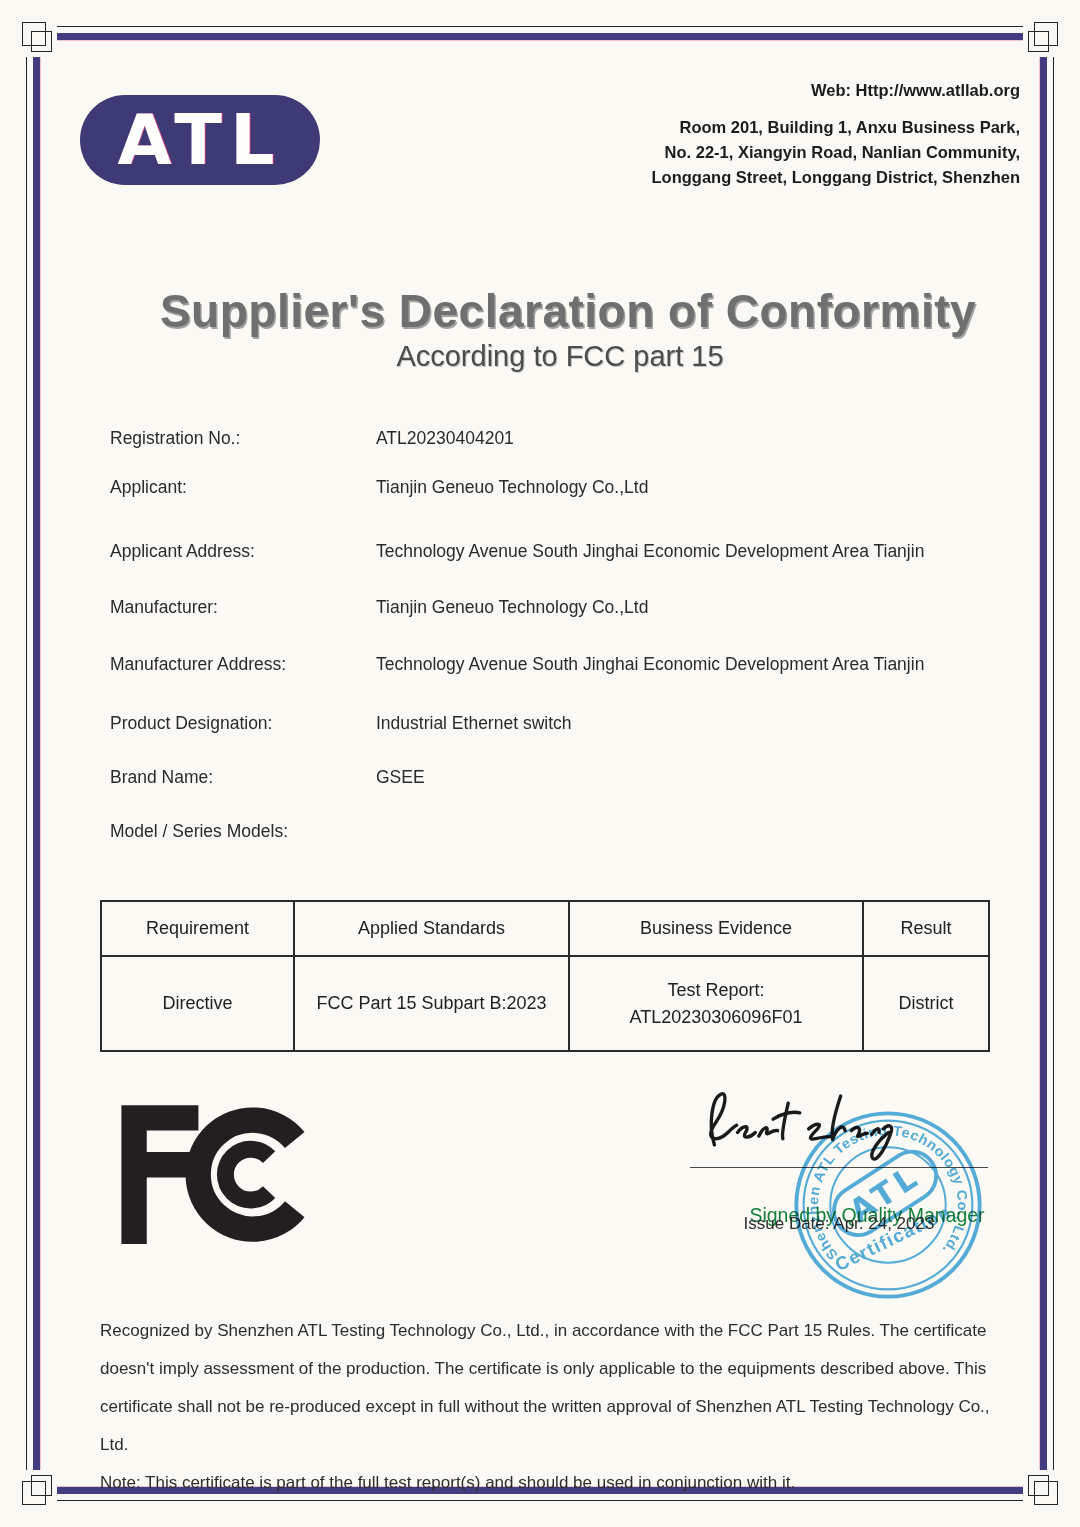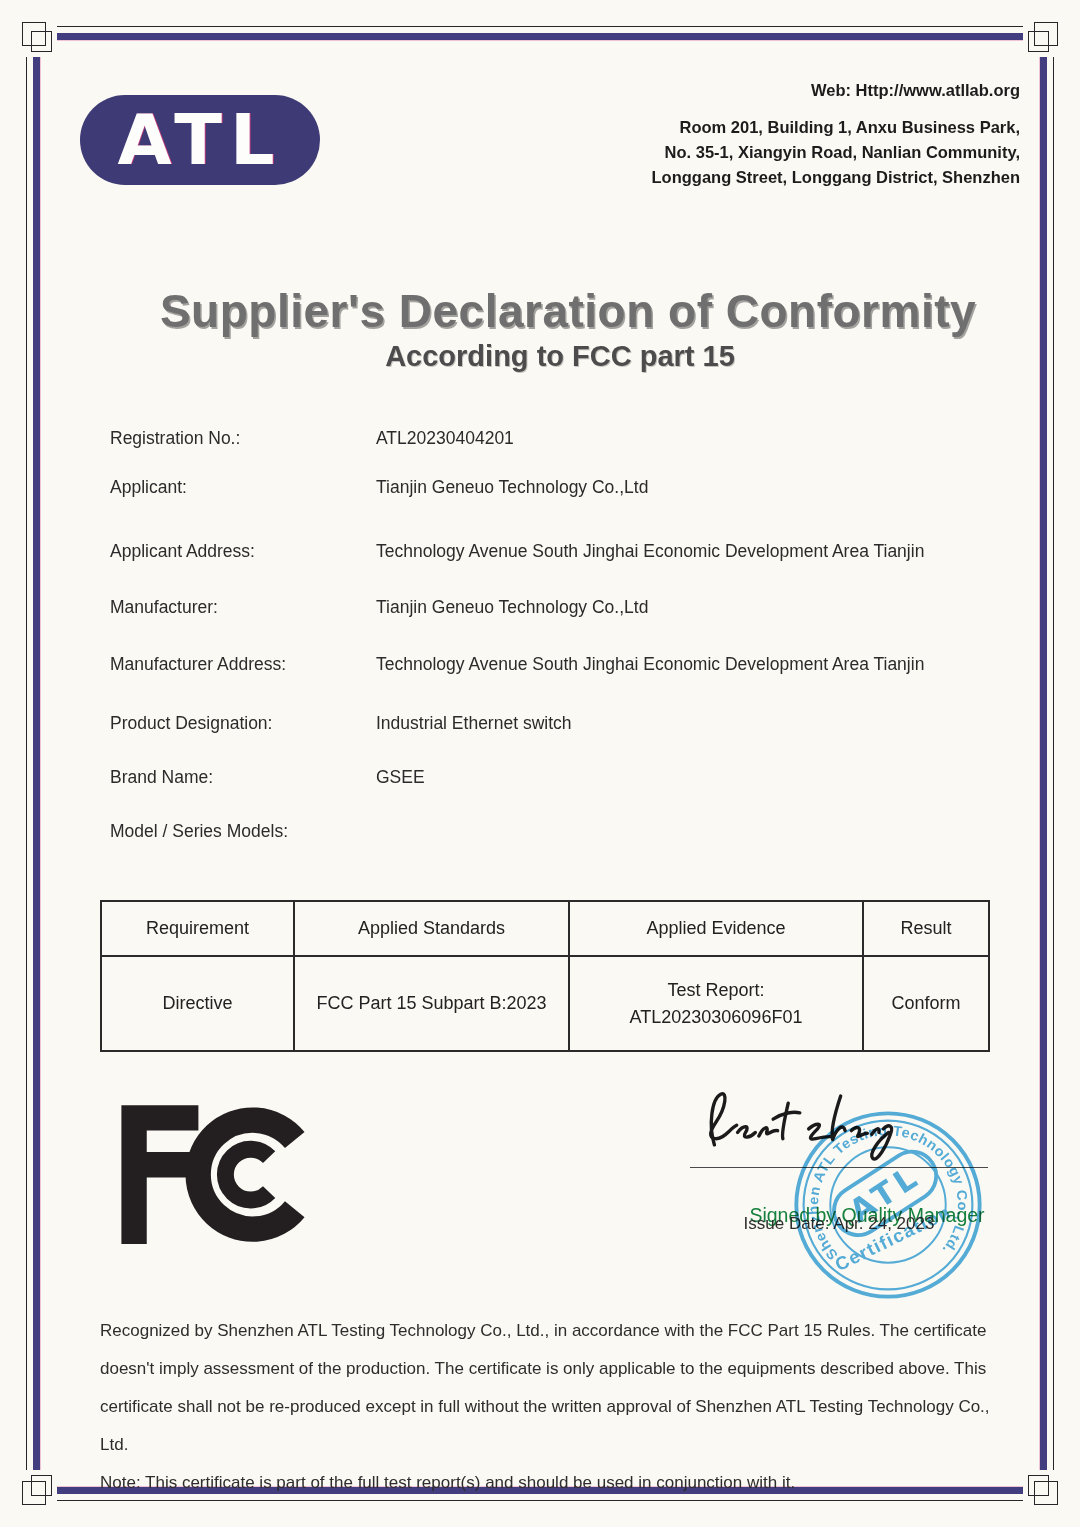--- a/index.html
+++ b/index.html
@@ -47,21 +47,21 @@
   .contact .gap{height:12px;}
   
   .title-main{
     position:absolute;left:40px;top:276px;width:1040px;text-align:center;
     font-size:46px;font-weight:bold;color:#6f6f6f;margin:8px;
     text-shadow:1.5px 1.5px 0 rgba(55,55,55,.45);
     letter-spacing:.5px;
   }
   .title-sub{
     position:absolute;left:40px;top:340px;width:1040px;text-align:center;
-    font-size:29px;font-weight:bold;color:#4c4c4c;margin:0;
+    font-size:29px;font-weight:normal;color:#4c4c4c;margin:0;
     text-shadow:1px 1px 0 rgba(70,70,70,.3);
   }
   
   .field{position:absolute;left:110px;width:880px;font-size:17.5px;color:#2b2b2b;}
   .field .fvalue{position:absolute;left:266px;top:0;width:614px;}
   
   table.conformity{
     position:absolute;left:100px;top:900px;width:888px;height:133px;
     border-collapse:collapse;table-layout:fixed;
     font-size:18px;color:#222;
@@ -121,21 +121,21 @@
     </div>
 
   <div class="atl-logo">
     <span>ATL</span>
   </div>
 
   <div class="contact">
     <div>Web: Http://www.atllab.org</div>
     <div class="gap"></div>
     <div>Room 201, Building 1, Anxu Business Park,</div>
-    <div>No. 35-1, Xiangyin Road, Nanlian Community,</div>
+    <div>No. 22-1, Xiangyin Road, Nanlian Community,</div>
     <div>Longgang Street, Longgang District, Shenzhen</div>
   </div>
 
   <h1 class="title-main">Supplier's Declaration of Conformity</h1>
   <h2 class="title-sub">According to FCC part 15</h2>
 
   <div class="field" style="top:428px">
     <span class="flabel">Registration No.:</span>
     <span class="fvalue">ATL20230404201</span>
   </div>
@@ -171,33 +171,33 @@
     <colgroup>
       <col style="width:193px">
         <col style="width:275px">
         <col style="width:294px">
         <col style="width:126px">
     </colgroup>
     <thead>
       <tr>
         <th>Requirement</th>
         <th>Applied Standards</th>
-        <th>Applied Evidence</th>
+        <th>Business Evidence</th>
         <th>Result</th>
       </tr>
     </thead>
     <tbody>
       <tr>
         <td>Directive</td>
         <td>FCC Part 15 Subpart B:2023</td>
         <td>
           <div class="ev-line">Test Report:</div>
           <div class="ev-line">ATL20230306096F01</div>
         </td>
-        <td>Conform</td>
+        <td>District</td>
       </tr>
     </tbody>
   </table>
 
   <svg class="fcc" viewBox="0 0 230 160">
     <path fill="#231f20" d="M10,4 h82 v27 h-55 v23 h47 v27 h-47 v71 h-27 z"></path>
     <path fill="none" stroke="#231f20" stroke-width="27" d="M 194.6,41.2 A 58,58 0 1 0 194.6,114.8"></path>
     <path fill="none" stroke="#231f20" stroke-width="18" d="M 167.3,59.4 A 27,27 0 1 0 167.3,96.6"></path>
   </svg>
 

